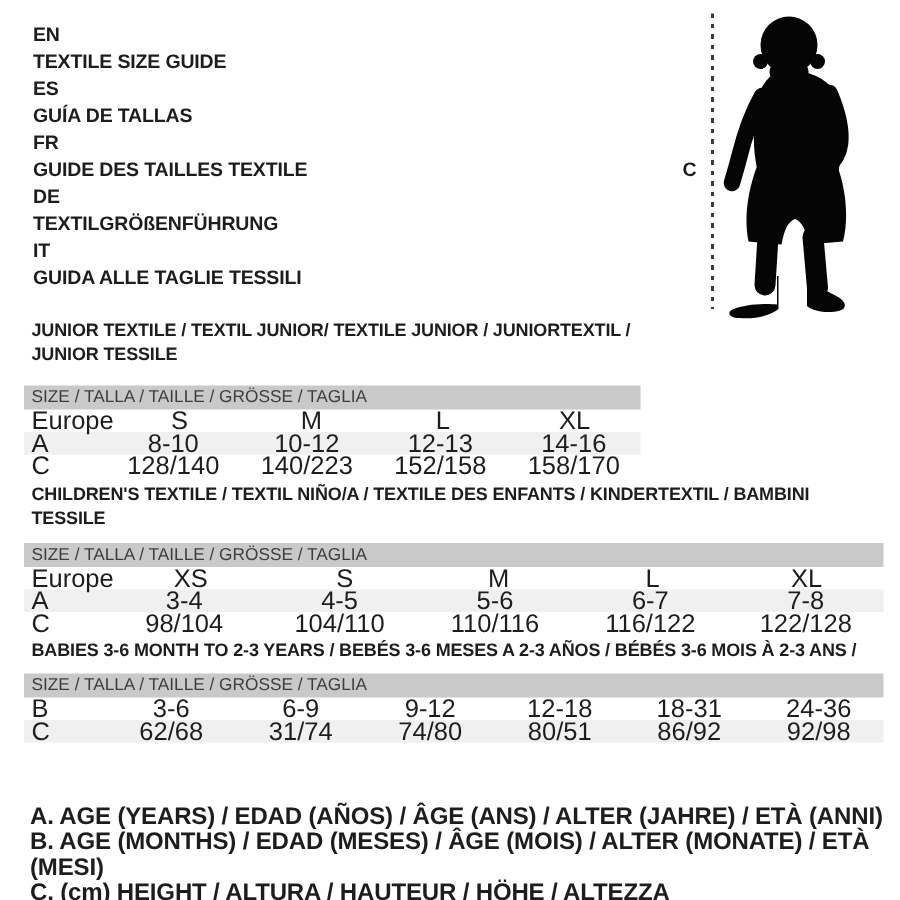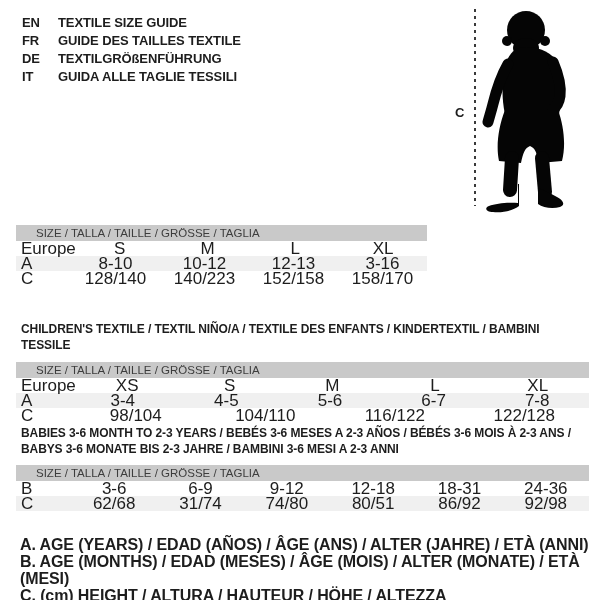--- a/index.html
+++ b/index.html
@@ -2,37 +2,37 @@
 <html><head>
 <meta charset="utf-8">
 <style>
   html,body{margin:0;padding:0;background:#fff;}
   #page{
     position:relative;width:600px;height:600px;background:#fff;overflow:hidden;
     font-family:"Liberation Sans","DejaVu Sans",sans-serif;color:#1d1d1d;
   }
   
   #lang-list{position:absolute;left:22px;top:14px;}
-  .lang-row{display:flex;line-height:18px;font-size:13px;font-weight:bold;letter-spacing:-0.1px;}
+  .lang-row{display:flex;line-height:18px;font-size:13px;font-weight:bold;letter-spacing:-0.1px;flex-direction:column;}
   .lang-code{width:36px;}
   
   #figure{position:absolute;left:0;top:0;width:600px;height:215px;}
   #measure-line{
     position:absolute;left:474px;top:9px;width:2px;height:197px;
     background:repeating-linear-gradient(to bottom,#3a3a3a 0 3px,transparent 3px 7px);
   }
   #measure-label{position:absolute;left:455px;top:105px;font-size:13px;font-weight:bold;}
   #silhouette{position:absolute;left:480px;top:0;}
   
   .section{position:absolute;left:16px;}
   .tbl-title{font-size:12px;font-weight:bold;letter-spacing:-0.1px;line-height:16px;padding-left:5px;}
   .tbl{margin-top:0;}
   .tbl-header{
     height:16px;line-height:16px;background:#c9c9c9;color:#3d3d3d;
-    font-size:11.5px;padding-left:20px;
+    font-size:11.5px;padding-left:5px;
   }
   .tbl-row{display:flex;height:15px;line-height:15px;font-size:17px;}
   .tbl-row.shaded{background:#f0f0f0;}
   .cell{flex:1;text-align:center;white-space:nowrap;}
   .cell.label{flex:0 0 50px;text-align:left;padding-left:5px;}
   #section-junior{top:212px;width:411px;}
   #section-junior .tbl{margin-top:13px;}
   #section-children{top:321px;width:573px;}
   #section-children .tbl{margin-top:9px;}
   #section-babies{top:425px;width:573px;}
@@ -45,20 +45,24 @@
 
 <div id="page">
 
   <div id="lang-list">
 
       <div class="lang-row">
         <span class="lang-code">EN</span>
         <span class="lang-label">TEXTILE SIZE GUIDE</span>
       </div>
 
+      <div class="lang-row">
+        <span class="lang-code">ES</span>
+        <span class="lang-label">GUÍA DE TALLAS</span>
+      </div>
 
       <div class="lang-row">
         <span class="lang-code">FR</span>
         <span class="lang-label">GUIDE DES TAILLES TEXTILE</span>
       </div>
 
       <div class="lang-row">
         <span class="lang-code">DE</span>
         <span class="lang-label">TEXTILGRÖßENFÜHRUNG</span>
       </div>
@@ -84,36 +88,39 @@
         <path d="M25,110 C18,128 16,147 19,161 L41,163 C43,153 45,148 50,146 C55,148 57,153 59,163 L82,161 C86,146 84,126 78,110 Z"></path>
         <path d="M32,158 L30,190" fill="none" stroke="#050505" stroke-width="14" stroke-linecap="round"></path>
         <path d="M62,158 L65,192" fill="none" stroke="#050505" stroke-width="14" stroke-linecap="round"></path>
         <path d="M38,184 L38,203 C30,202 16,203 9,206 C4,208 6,212 13,212 C24,213 34,210 39,206 L39,184 Z"></path>
         <path d="M58,188 L58,204 C63,208 73,209 80,207 C86,205 83,200 77,197 C71,194 64,190 58,188 Z"></path>
       </g>
     </svg>
   </div>
 
   <div class="section" id="section-junior">
+    <div class="tbl-title">
+        <div>JUNIOR TEXTILE / TEXTIL JUNIOR/ TEXTILE JUNIOR / JUNIORTEXTIL / JUNIOR TESSILE</div>
+      </div>
     <div class="tbl">
       <div class="tbl-header">SIZE / TALLA / TAILLE / GRÖSSE / TAGLIA</div>
       <div class="tbl-rows">
           <div class="tbl-row">
             <div class="cell label">Europe</div>
             <div class="cell">S</div>
             <div class="cell">M</div>
             <div class="cell">L</div>
             <div class="cell">XL</div>
           </div>
           <div class="tbl-row shaded">
             <div class="cell label">A</div>
             <div class="cell">8-10</div>
             <div class="cell">10-12</div>
             <div class="cell">12-13</div>
-            <div class="cell">3-16</div>
+            <div class="cell">14-16</div>
           </div>
           <div class="tbl-row">
             <div class="cell label">C</div>
             <div class="cell">128/140</div>
             <div class="cell">140/223</div>
             <div class="cell">152/158</div>
             <div class="cell">158/170</div>
           </div>
         </div>
     </div>
@@ -139,31 +146,31 @@
             <div class="cell">3-4</div>
             <div class="cell">4-5</div>
             <div class="cell">5-6</div>
             <div class="cell">6-7</div>
             <div class="cell">7-8</div>
           </div>
           <div class="tbl-row">
             <div class="cell label">C</div>
             <div class="cell">98/104</div>
             <div class="cell">104/110</div>
+            <div class="cell">110/116</div>
             <div class="cell">116/122</div>
             <div class="cell">122/128</div>
           </div>
         </div>
     </div>
   </div>
 
   <div class="section" id="section-babies">
     <div class="tbl-title">
         <div>BABIES 3-6 MONTH TO 2-3 YEARS / BEBÉS 3-6 MESES A 2-3 AÑOS / BÉBÉS 3-6 MOIS À 2-3 ANS /</div>
-        <div>BABYS 3-6 MONATE BIS 2-3 JAHRE / BAMBINI 3-6 MESI A 2-3 ANNI</div>
       </div>
     <div class="tbl">
       <div class="tbl-header">SIZE / TALLA / TAILLE / GRÖSSE / TAGLIA</div>
       <div class="tbl-rows">
           <div class="tbl-row">
             <div class="cell label">B</div>
             <div class="cell">3-6</div>
             <div class="cell">6-9</div>
             <div class="cell">9-12</div>
             <div class="cell">12-18</div>

